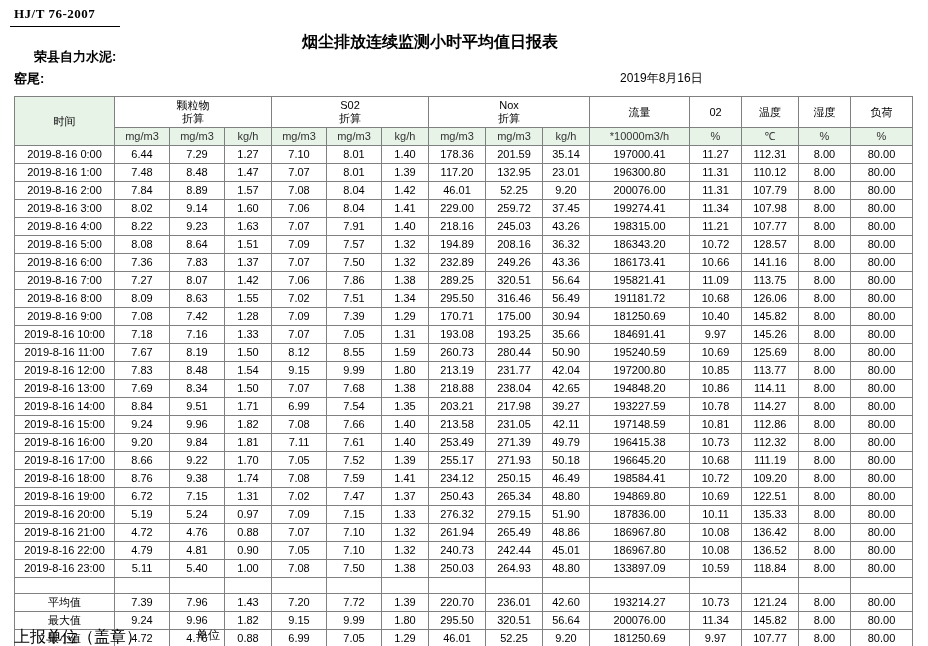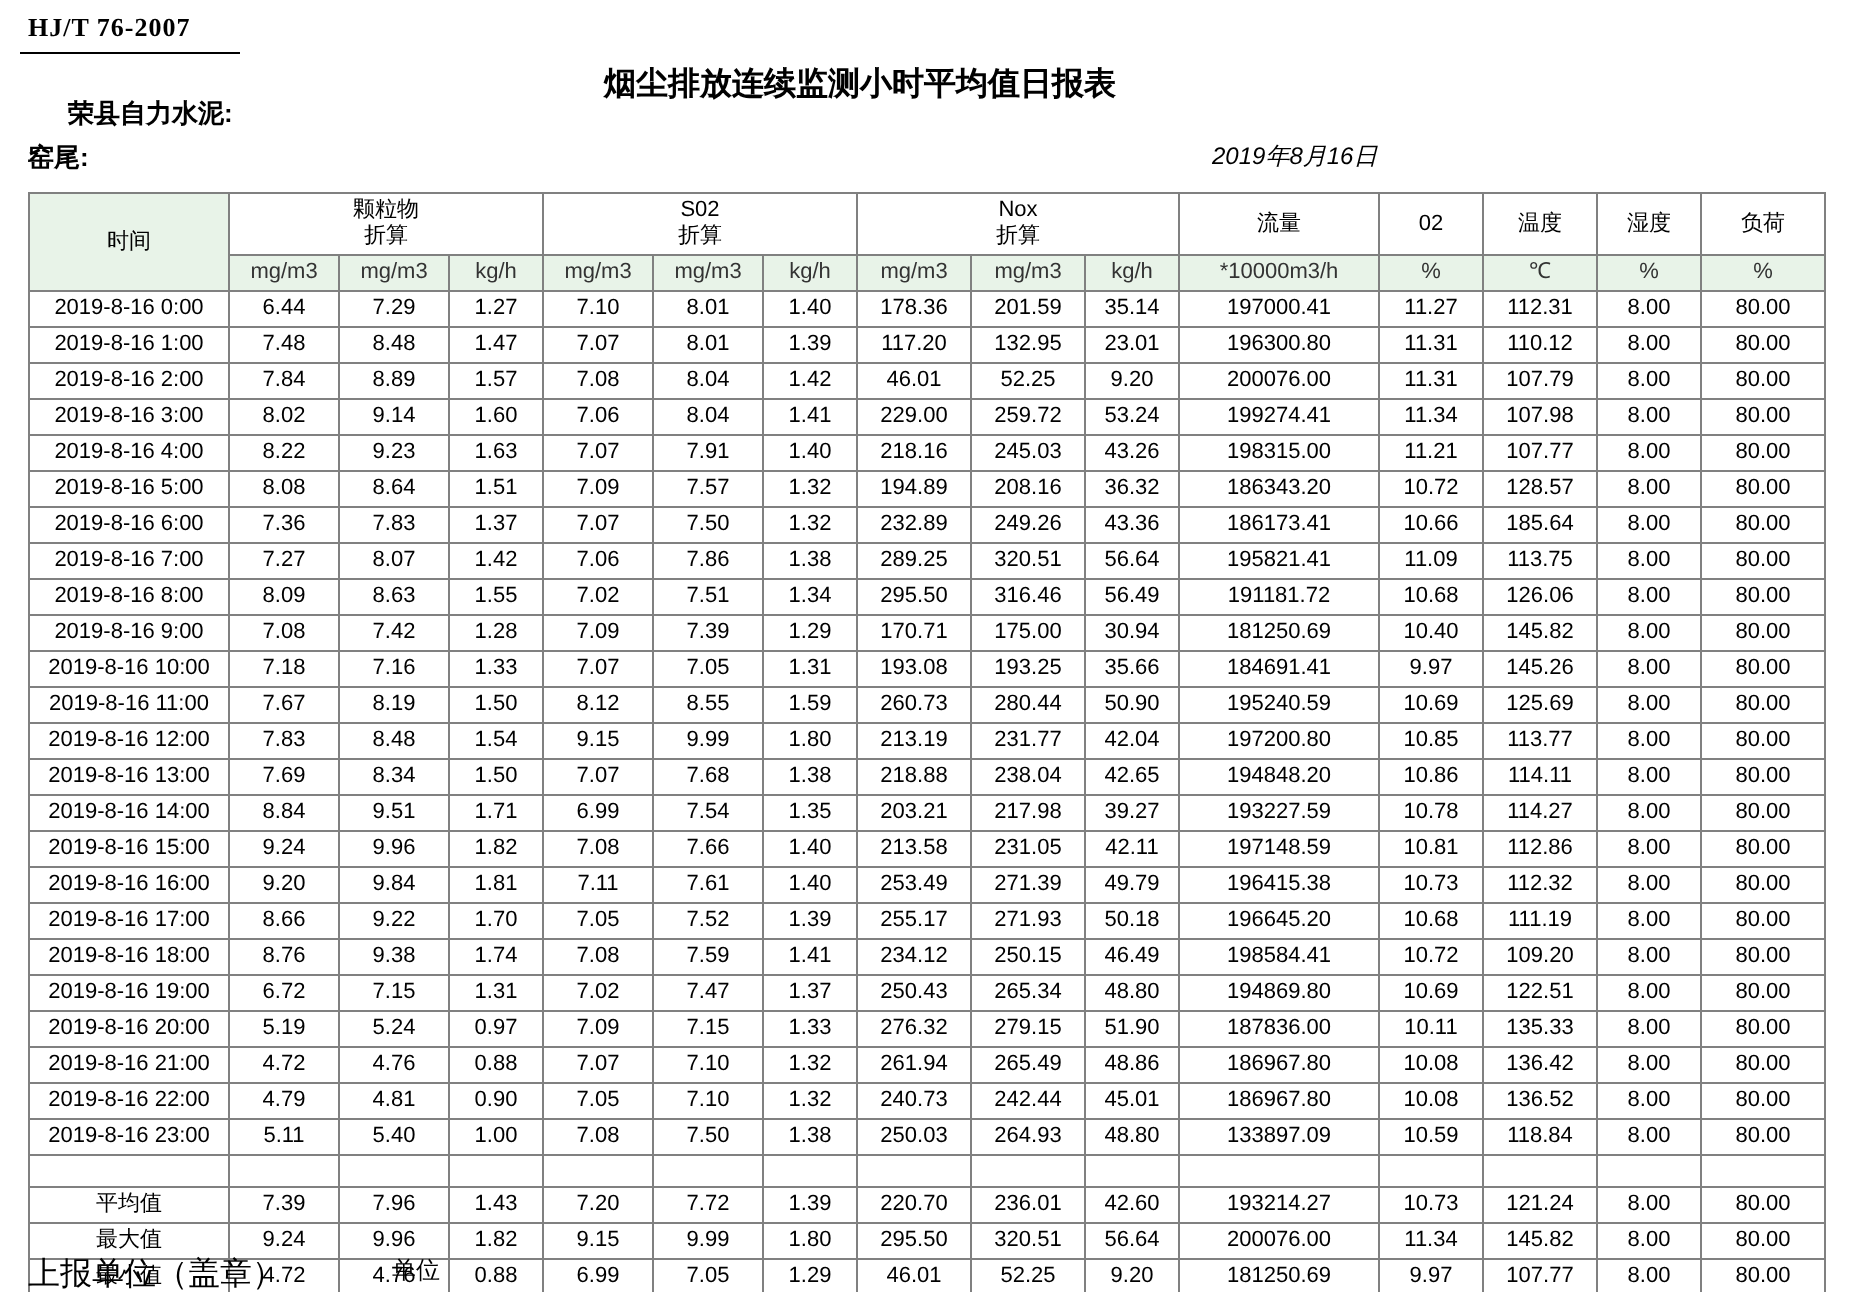--- a/index.html
+++ b/index.html
@@ -58,24 +58,23 @@
   }
   .site {
     position: absolute;
     left: 14px;
     top: 70px;
     font-size: 13px;
     font-weight: bold;
   }
   .rep-date {
     position: absolute;
-    left: 606px;
+    left: 620px;
     top: 70px;
     font-size: 12px;
-    font-style: italic;
   }
 
   table.report {
     position: absolute;
     left: 14px;
     top: 96px;
     border-collapse: collapse;
     table-layout: fixed;
     font-size: 11px;
   }
@@ -271,21 +270,21 @@
         <tr>
           <td class="timecell">2019-8-16 3:00</td>
           <td class="num">8.02</td>
           <td class="num">9.14</td>
           <td class="num">1.60</td>
           <td class="num">7.06</td>
           <td class="num">8.04</td>
           <td class="num">1.41</td>
           <td class="num">229.00</td>
           <td class="num">259.72</td>
-          <td class="num">53.24</td>
+          <td class="num">37.45</td>
           <td class="num">199274.41</td>
           <td class="num">11.34</td>
           <td class="num">107.98</td>
           <td class="num">8.00</td>
           <td class="num">80.00</td>
         </tr>
         <tr>
           <td class="timecell">2019-8-16 4:00</td>
           <td class="num">8.22</td>
           <td class="num">9.23</td>
@@ -325,21 +324,21 @@
           <td class="num">7.83</td>
           <td class="num">1.37</td>
           <td class="num">7.07</td>
           <td class="num">7.50</td>
           <td class="num">1.32</td>
           <td class="num">232.89</td>
           <td class="num">249.26</td>
           <td class="num">43.36</td>
           <td class="num">186173.41</td>
           <td class="num">10.66</td>
-          <td class="num">185.64</td>
+          <td class="num">141.16</td>
           <td class="num">8.00</td>
           <td class="num">80.00</td>
         </tr>
         <tr>
           <td class="timecell">2019-8-16 7:00</td>
           <td class="num">7.27</td>
           <td class="num">8.07</td>
           <td class="num">1.42</td>
           <td class="num">7.06</td>
           <td class="num">7.86</td>

